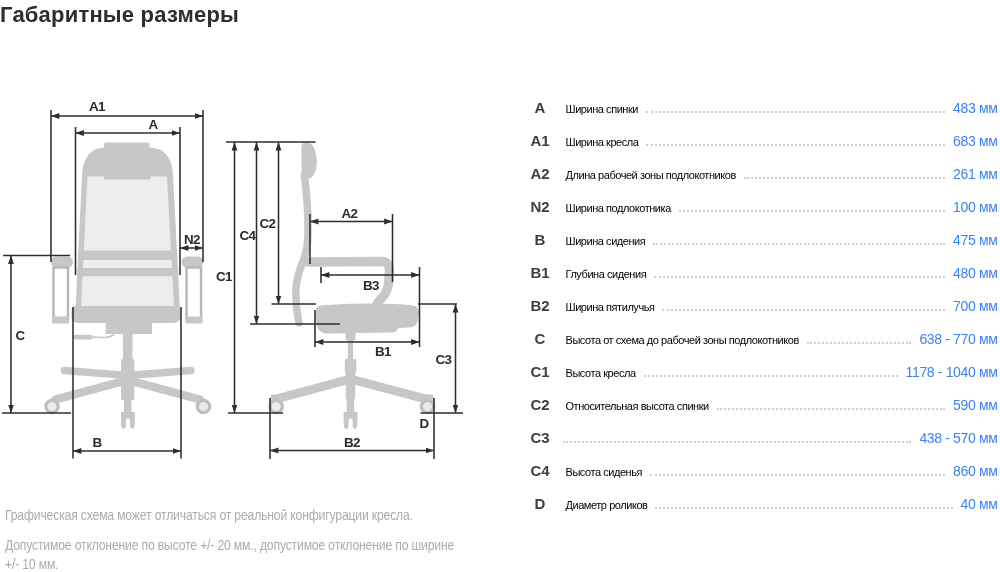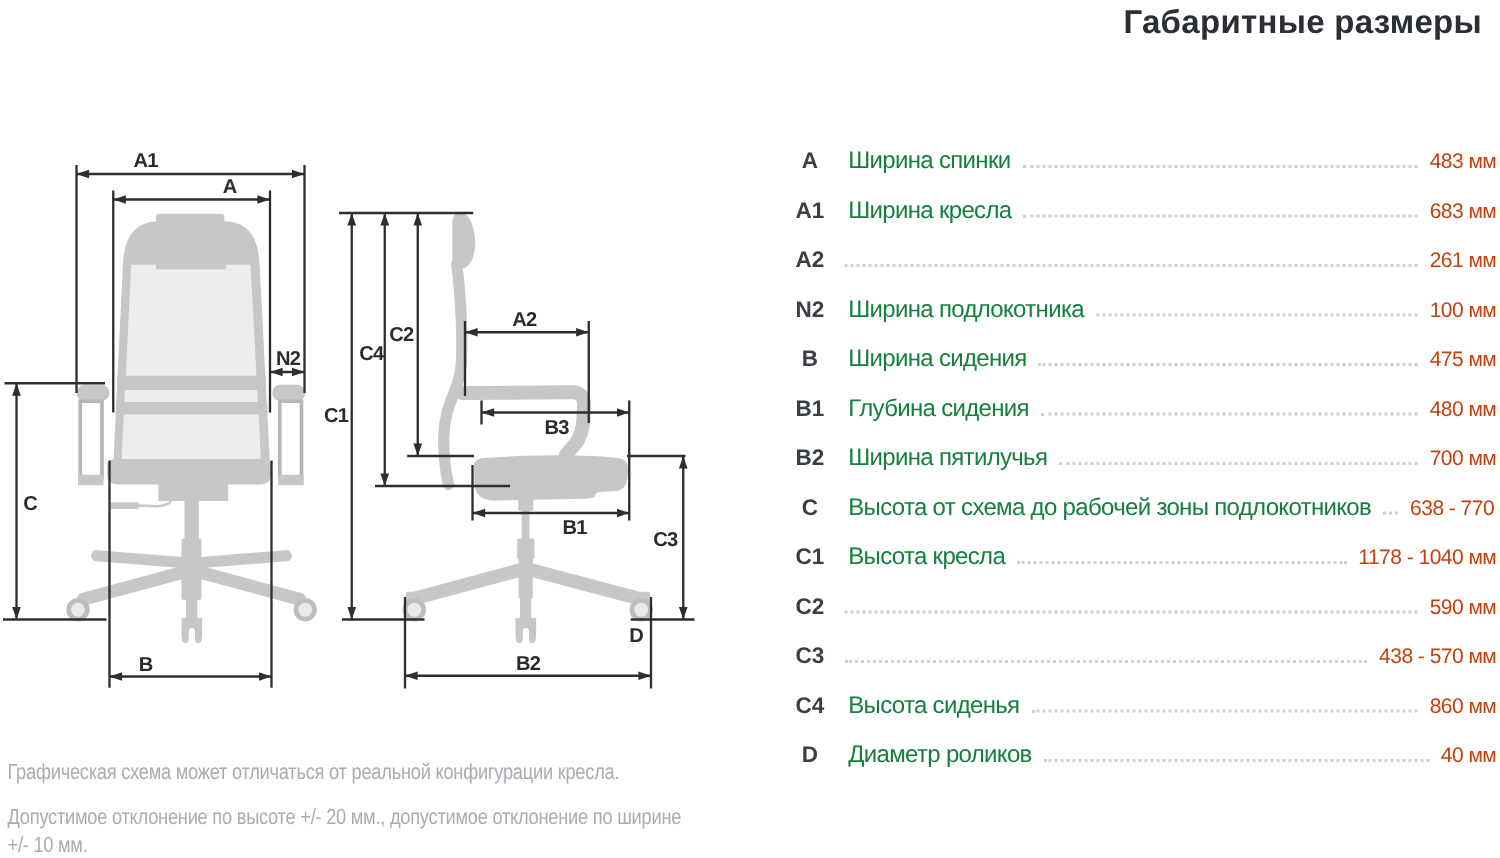--- a/index.html
+++ b/index.html
@@ -1,22 +1,22 @@
 <!DOCTYPE html>
 <html lang="ru"><head>
 <meta charset="utf-8">
 <style>
   html,body{margin:0;padding:0;}
   body{width:1000px;height:572px;background:#fff;font-family:"Liberation Sans",sans-serif;position:relative;overflow:hidden;}
-  .title{position:absolute;left:0;top:3px;width:988px;text-align:right;font-weight:bold;font-size:22px;color:#2b2e33;letter-spacing:0.2px;}
+  .title{position:absolute;left:0;top:3px;width:988px;text-align:left;font-weight:bold;font-size:22px;color:#2b2e33;letter-spacing:0.2px;}
   .row{position:absolute;left:525px;width:472.5px;display:flex;align-items:baseline;white-space:nowrap;}
   .lt{width:30px;text-align:center;font-weight:bold;font-size:15px;color:#3a3f45;flex:none;}
-  .ds{margin-left:10.5px;font-size:16px;color:#15803d;letter-spacing:-0.45px;}
+  .ds{margin-left:10.5px;font-size:11px;color:#000000;letter-spacing:-0.45px;}
   .ld{flex:1;border-bottom:2px dotted #ccd1d5;margin:0 8px 3px 8px;min-width:10px;}
-  .vl{font-size:14px;color:#c2410c;letter-spacing:-0.35px;}
+  .vl{font-size:14px;color:#3b82f6;letter-spacing:-0.35px;}
   .note{position:absolute;left:5px;font-size:14.5px;color:#a7adb3;letter-spacing:-0.2px;line-height:19px;transform:scaleX(0.84);transform-origin:0 0;white-space:nowrap;}
 </style>
 </head>
 <body>
 <div class="title" style="top:2px;">Габаритные размеры</div>
 
 <svg width="520" height="500" style="position:absolute;left:0;top:0;">
   <defs>
     <marker id="as" markerUnits="userSpaceOnUse" markerWidth="9.5" markerHeight="7.2" refX="0" refY="3.5" orient="auto">
       <path d="M8.4,0.6 L8.4,6.4 L0,3.5 Z" fill="#2e2e2e"></path>
@@ -161,20 +161,21 @@
     <span class="vl">483 мм</span>
   </div>
 <div class="row" style="top:131.5px;">
     <span class="lt">A1</span>
     <span class="ds">Ширина кресла</span>
     <span class="ld"></span>
     <span class="vl">683 мм</span>
   </div>
 <div class="row" style="top:164.5px;">
     <span class="lt">A2</span>
+    <span class="ds">Длина рабочей зоны подлокотников</span>
     <span class="ld"></span>
     <span class="vl">261 мм</span>
   </div>
 <div class="row" style="top:197.5px;">
     <span class="lt">N2</span>
     <span class="ds">Ширина подлокотника</span>
     <span class="ld"></span>
     <span class="vl">100 мм</span>
   </div>
 <div class="row" style="top:230.5px;">
@@ -202,20 +203,21 @@
     <span class="vl">638 - 770 мм</span>
   </div>
 <div class="row" style="top:362.5px;">
     <span class="lt">C1</span>
     <span class="ds">Высота кресла</span>
     <span class="ld"></span>
     <span class="vl">1178 - 1040 мм</span>
   </div>
 <div class="row" style="top:395.5px;">
     <span class="lt">C2</span>
+    <span class="ds">Относительная высота спинки</span>
     <span class="ld"></span>
     <span class="vl">590 мм</span>
   </div>
 <div class="row" style="top:428.5px;">
     <span class="lt">C3</span>
     <span class="ld"></span>
     <span class="vl">438 - 570 мм</span>
   </div>
 <div class="row" style="top:461.5px;">
     <span class="lt">C4</span>

